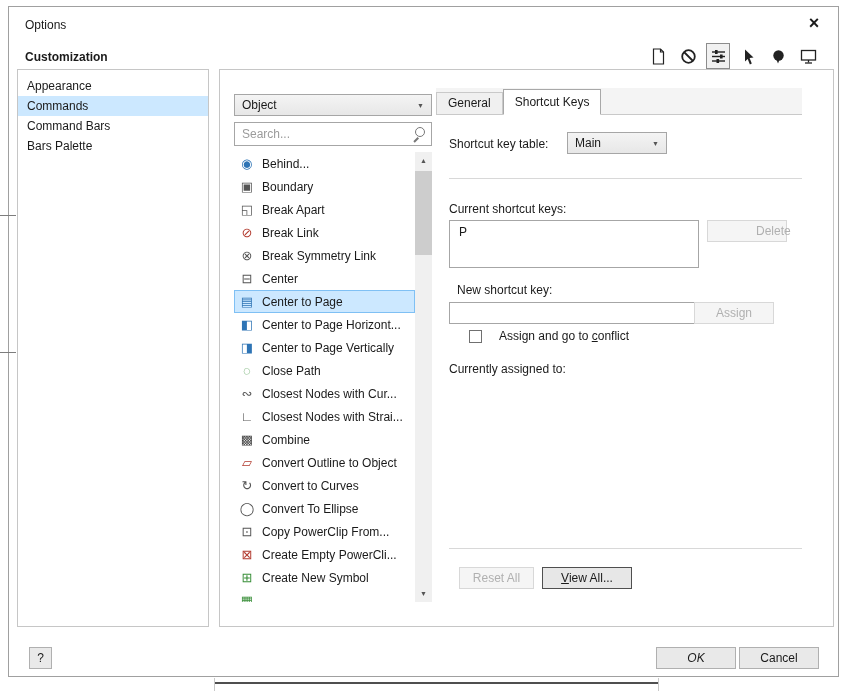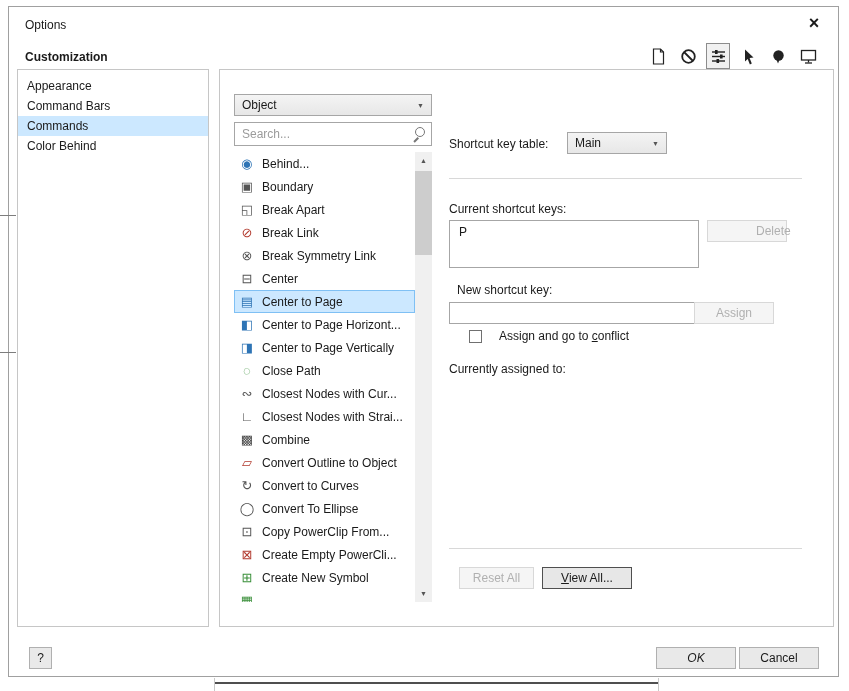--- a/index.html
+++ b/index.html
@@ -133,23 +133,23 @@
       <svg width="19" height="19" viewBox="0 0 19 19">
           <rect x="2.5" y="3.5" width="14" height="9.5" fill="none" stroke="#222" stroke-width="1.3"></rect>
           <line x1="9.5" y1="13" x2="9.5" y2="15.5" stroke="#222" stroke-width="1.3"></line>
           <line x1="6" y1="16" x2="13" y2="16" stroke="#222" stroke-width="1.3"></line>
         </svg>
     </span>
   </div>
 
   <div class="sidebar">
       <div class="side-item">Appearance</div>
+      <div class="side-item selected">Commands</div>
       <div class="side-item">Command Bars</div>
-      <div class="side-item selected">Commands</div>
-      <div class="side-item">Color Behind</div>
+      <div class="side-item">Bars Palette</div>
     </div>
 
   <div class="main">
 
     <div class="combo combo-object">
       <span>Object</span>
       <span class="arrow">▼</span>
     </div>
 
     <div class="search-box">
@@ -239,20 +239,24 @@
           <span class="cmd-label"></span>
         </div>
       </div>
 
     <div class="scrollbar">
       <div class="scroll-btn up">▲</div>
       <div class="scroll-thumb"></div>
       <div class="scroll-btn down">▼</div>
     </div>
 
+    <div class="tabbar">
+      <div class="tab">General</div>
+      <div class="tab active">Shortcut Keys</div>
+    </div>
 
     <div class="lbl lbl-table">Shortcut key table:</div>
     <div class="combo combo-main">
       <span>Main</span>
       <span class="arrow">▼</span>
     </div>
 
     <div class="sep sep1"></div>
 
     <div class="lbl lbl-current">Current shortcut keys:</div>

